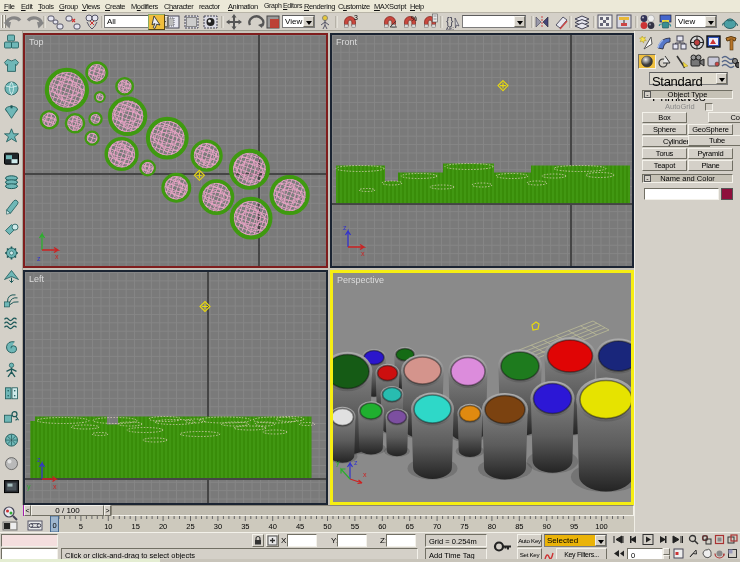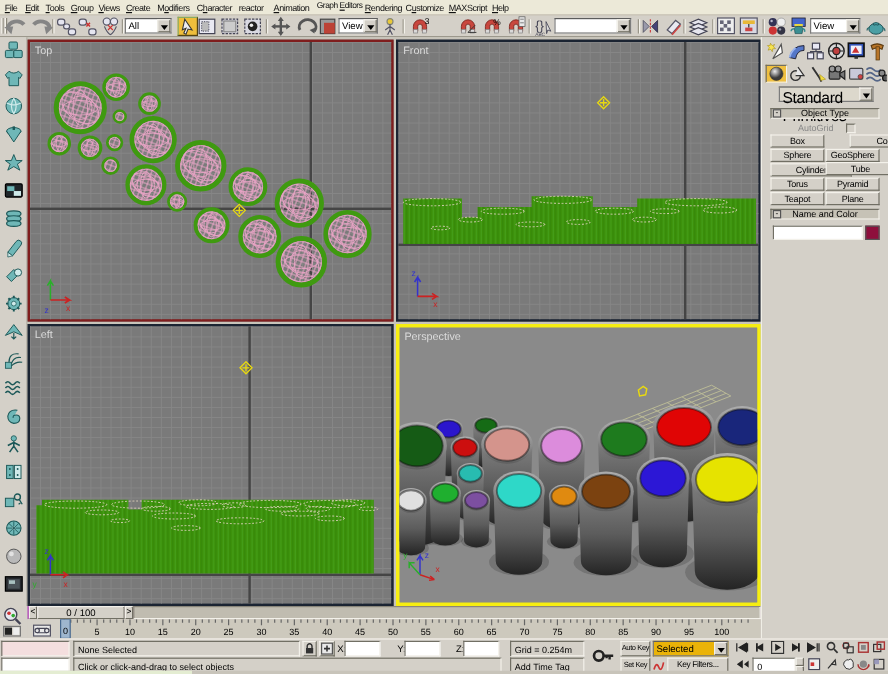--- a/index.html
+++ b/index.html
@@ -236,21 +236,21 @@
       <rect x="4" y="6" width="7" height="2" fill="#E8D840"></rect>
       <path d="M4 10 q0 -2 3.5 -2 t3.5 2 l-.6 4 h-5.8z" fill="#3A8E92" stroke="#1E5256" stroke-width=".6"></path>
       <path d="M3.8 10 q-2.5 0 -2.5 2 M11 10 q2 .5 1.5 2.5" stroke="#3A8E92" fill="none" stroke-width="1.2"></path>
     </g>
 
     <g transform="translate(722,2)">
       <ellipse cx="8" cy="9" rx="6" ry="4.5" fill="#4A9FA4" stroke="#1E5256" stroke-width=".8"></ellipse>
       <path d="M2.5 8 q-2.5 0 -2 2.5 M13.5 8 q2.5 .5 2 3 M5.5 4.5 q2.5 -1.5 5 0 l-.7 1.5 q-1.8 -1 -3.6 0z" fill="#4A9FA4" stroke="#1E5256" stroke-width=".7"></path>
     </g>
   </svg>
-  <div class="combo" style="left:104px;top:2px;width:39px;background:#fff">
+  <div class="combo" style="left:104px;top:2px;width:65px;background:#fff">
       <span class="tx" style="font-size:8px">All</span>
       <span class="ar"></span>
     </div>
   <div class="abs" style="left:148px;top:1px;width:17px;height:16px;background:#EFBE3C;border:1px solid;border-color:#8a6 #541 #541 #8a6;"></div>
   <svg class="abs" style="left:148px;top:1px" width="17" height="16" viewBox="0 0 17 16">
       <path d="M6 2 L12 11 L8.7 10.2 L7 14.5 L5.2 13.6 L7 9.6 L4 10.8 Z" fill="#EDEDF2" stroke="#333" stroke-width="0.9"></path>
     </svg>
   <div class="combo" style="left:282px;top:2px;width:33px;background:#fff">
       <span class="tx" style="font-size:8px">View</span>
       <span class="ar"></span>
@@ -1008,21 +1008,20 @@
         <text x="523.7" y="13">90</text>
       <text x="551.1" y="13">95</text>
         <text x="578.5" y="13">100</text>
     </g>
   </svg>
 </div>
 <div id="statusbar" class="abs">
   <div class="sunken" style="left:1px;top:1px;width:57px;height:13px;background:#F4DEDE;"></div>
   <div class="sunken white" style="left:1px;top:15px;width:57px;height:13px;"></div>
   <div class="sunken" style="left:61px;top:15px;width:357px;height:13px;padding:2px 0 0 3px;">Click or click-and-drag to select objects</div>
-  <div class="sunken" style="left:61px;top:1px;width:189px;height:13px;padding:2px 0 0 3px;">None Selected</div>
   <div class="btn3" style="left:252px;top:1px;width:12px;height:13px;"><svg width="10" height="11" viewBox="0 0 10 11">
         <path d="M3 5 V3.5 a2 2 0 0 1 4 0 V5" fill="none" stroke="#333" stroke-width="1.2"></path>
         <rect x="2" y="5" width="6" height="4.5" fill="#333"></rect>
       </svg></div>
   <div class="btn3" style="left:266px;top:1px;width:13px;height:13px;"><svg width="11" height="11" viewBox="0 0 11 11">
         <rect x="1" y="1" width="9" height="9" fill="#E9E9E9" stroke="#555"></rect>
         <path d="M5.5 3 v5 M3 5.5 h5" stroke="#333" stroke-width="1.3"></path>
       </svg></div>
   <div class="abs" style="left:281px;top:3px;font-size:8px;">X:</div>
   <div class="sunken white" style="left:287px;top:1px;width:30px;height:13px;"></div>

